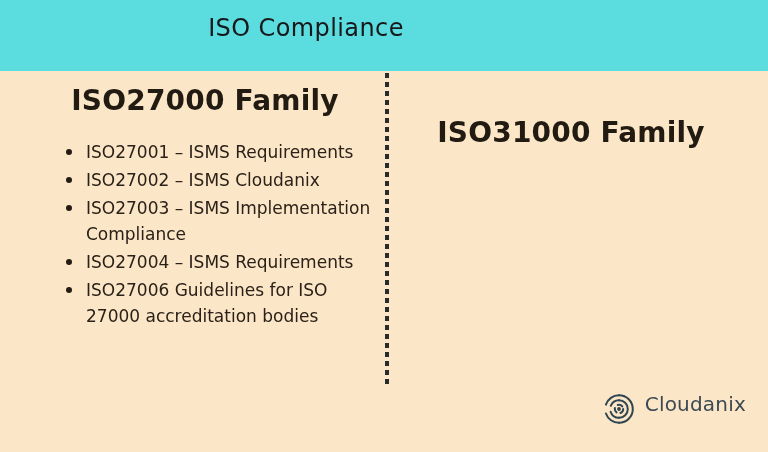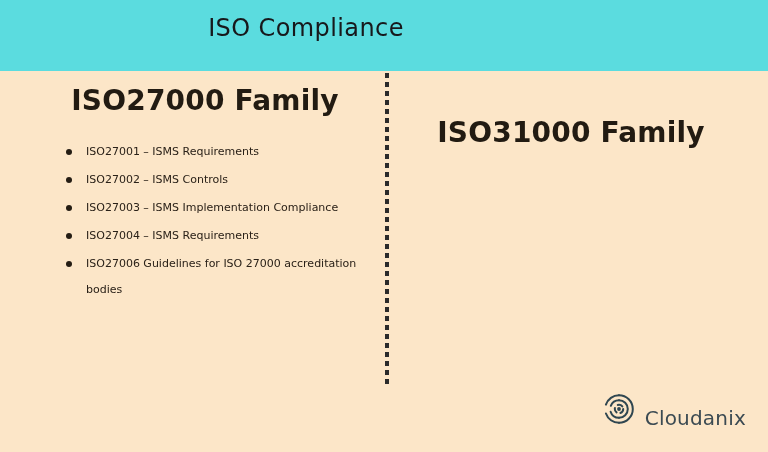--- a/index.html
+++ b/index.html
@@ -75,21 +75,21 @@
 
   ul.iso-list {
     margin: 0;
     padding: 0;
     list-style: none;
   }
   ul.iso-list > li {
     position: relative;
     padding-left: 26px;
     margin-bottom: 2px;
-    font-size: 11px;
+    font-size: 17px;
     line-height: 26px;
     color: #2a2118;
     font-family: "DejaVu Sans", sans-serif;
   }
   .col-left ul.iso-list  { margin-left: 30px; }
   .col-right ul.iso-list { margin-left: 18px; }
 
   ul.iso-list > li::before {
     content: "";
     position: absolute;
@@ -99,21 +99,21 @@
     height: 6px;
     border-radius: 50%;
     background: #241c13;
   }
   
   .logo {
     position: absolute;
     right: 22px;
     bottom: 22px;
     display: flex;
-    align-items: flex-end;
+    align-items: flex-start;
     gap: 9px;
   }
   .logo-mark { display: block; }
   .logo-word {
     font-size: 20px;
     color: #3b4a52;
     font-family: "DejaVu Sans", sans-serif;
     letter-spacing: 0.2px;
     white-space: nowrap;
   }
@@ -126,21 +126,21 @@
   <div class="header-band">
     <div class="header-title">ISO Compliance</div>
   </div>
 
   <div class="divider"></div>
 
   <div class="col col-left">
     <div class="col-heading">ISO27000 Family</div>
     <ul class="iso-list">
       <li>ISO27001 – ISMS Requirements</li>
-      <li>ISO27002 – ISMS Controls</li>
+      <li>ISO27002 – ISMS Cloudanix</li>
       <li>ISO27003 – ISMS Implementation Compliance</li>
       <li>ISO27004 – ISMS Requirements</li>
       <li>ISO27006 Guidelines for ISO 27000 accreditation bodies</li>
     </ul>
   </div>
 
   <div class="col col-right">
     <div class="col-heading">ISO31000 Family</div>
   </div>
 

